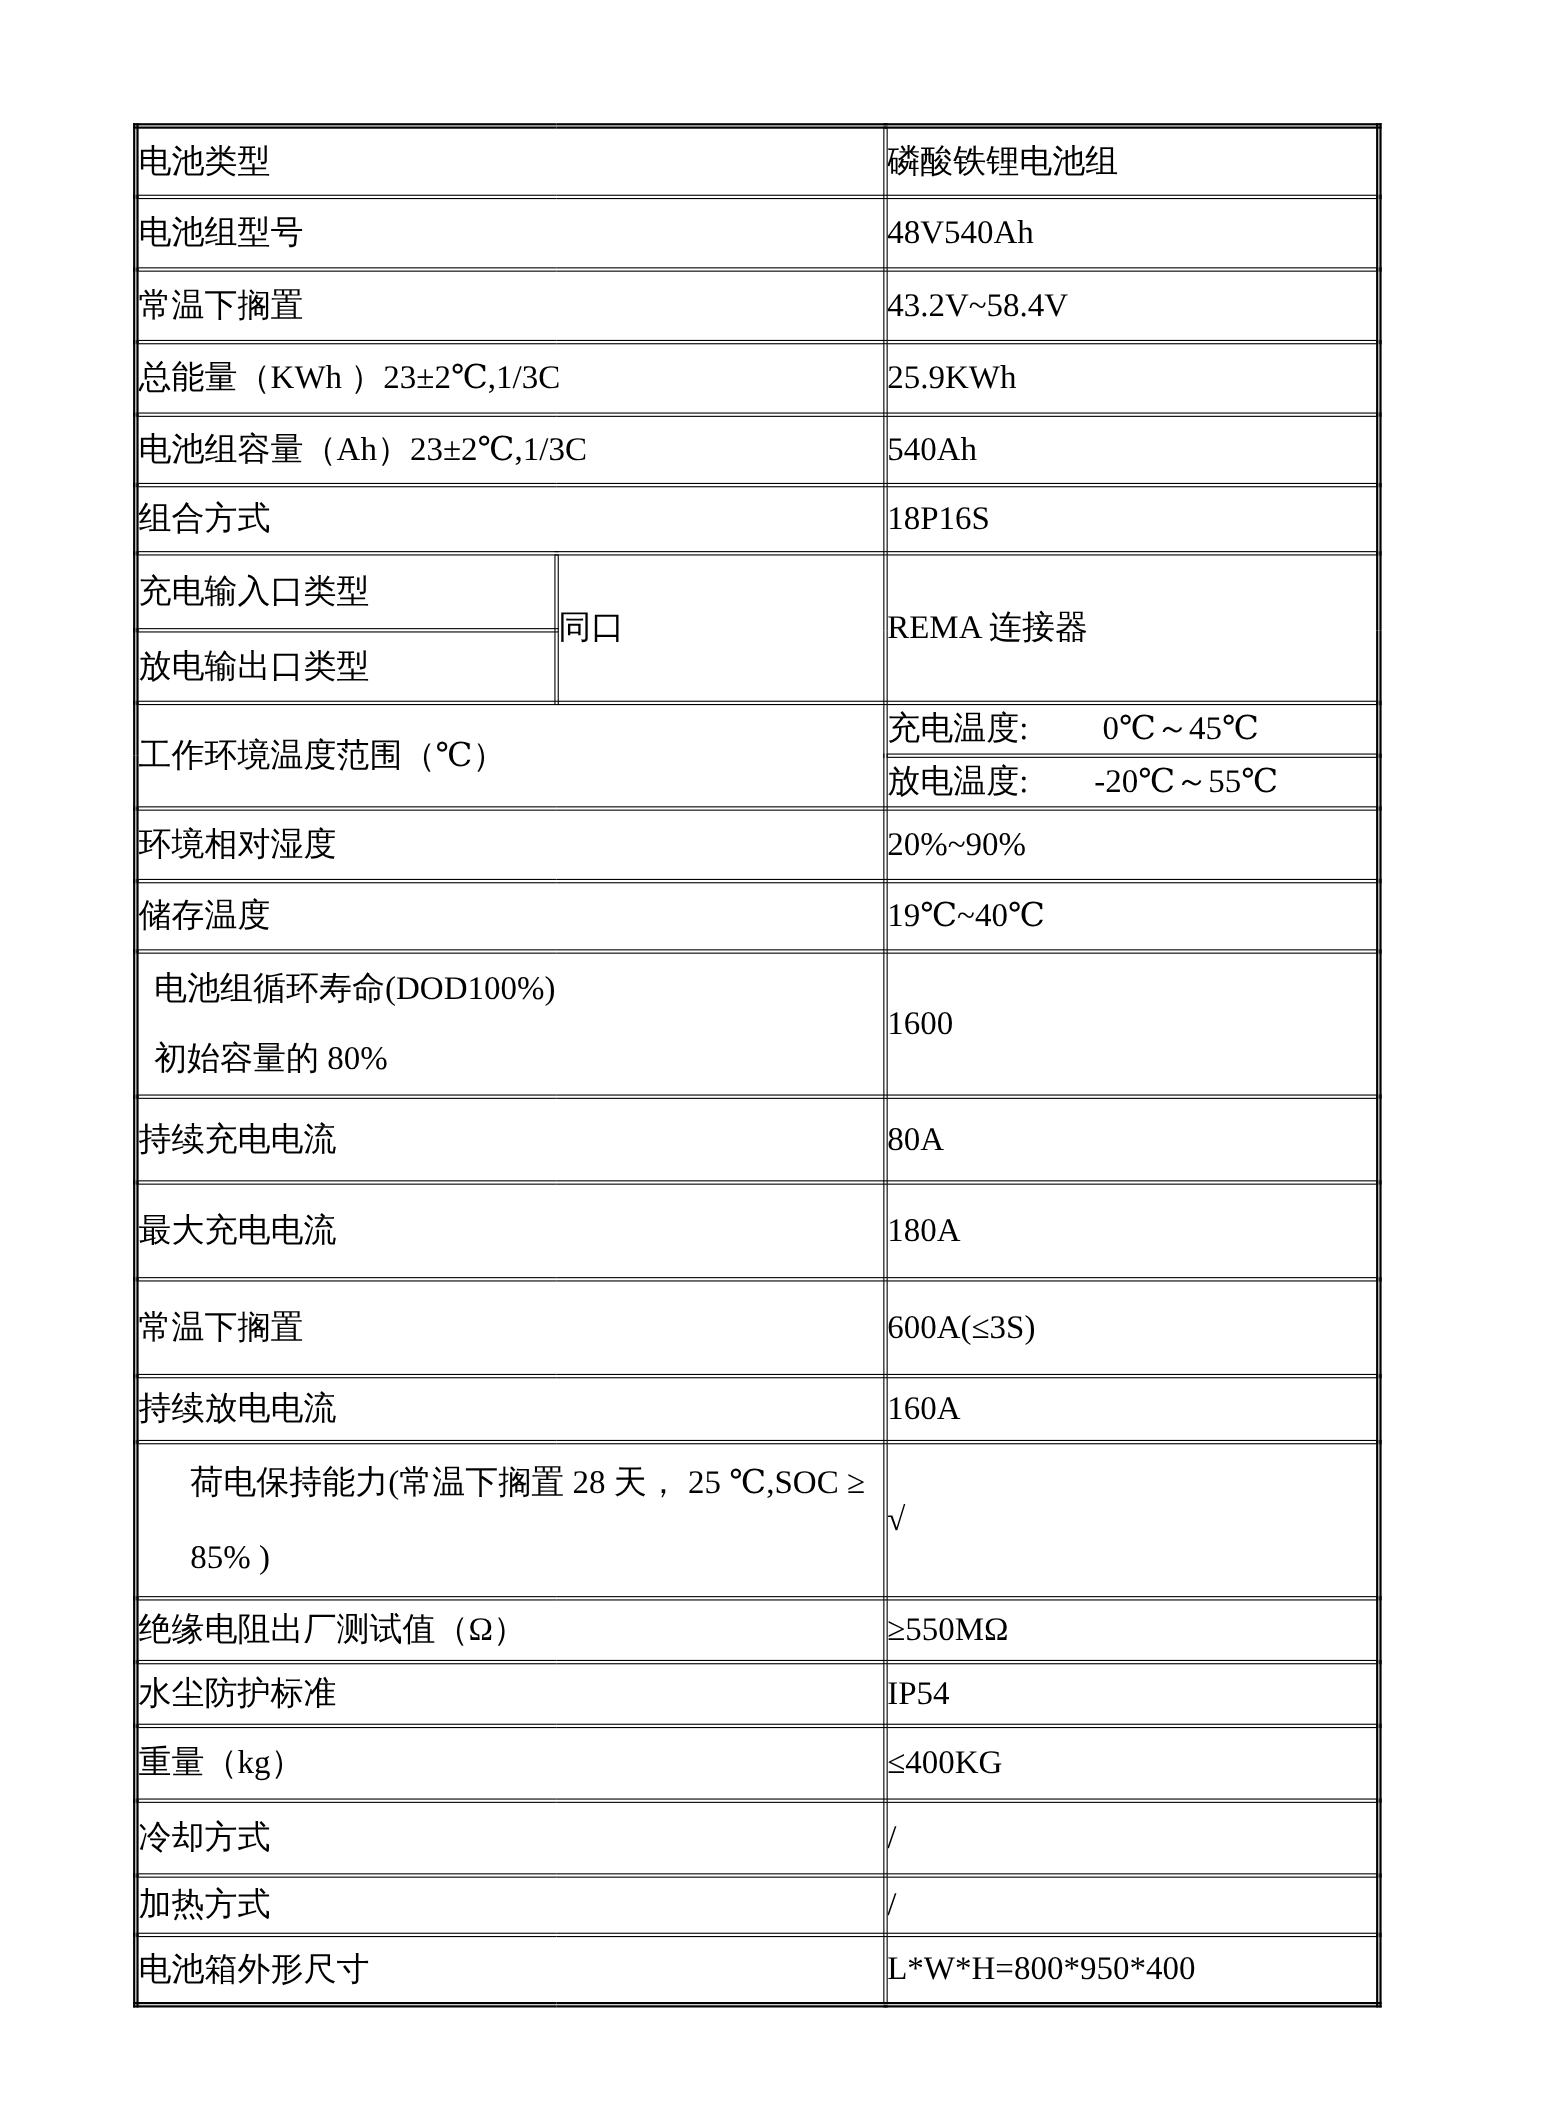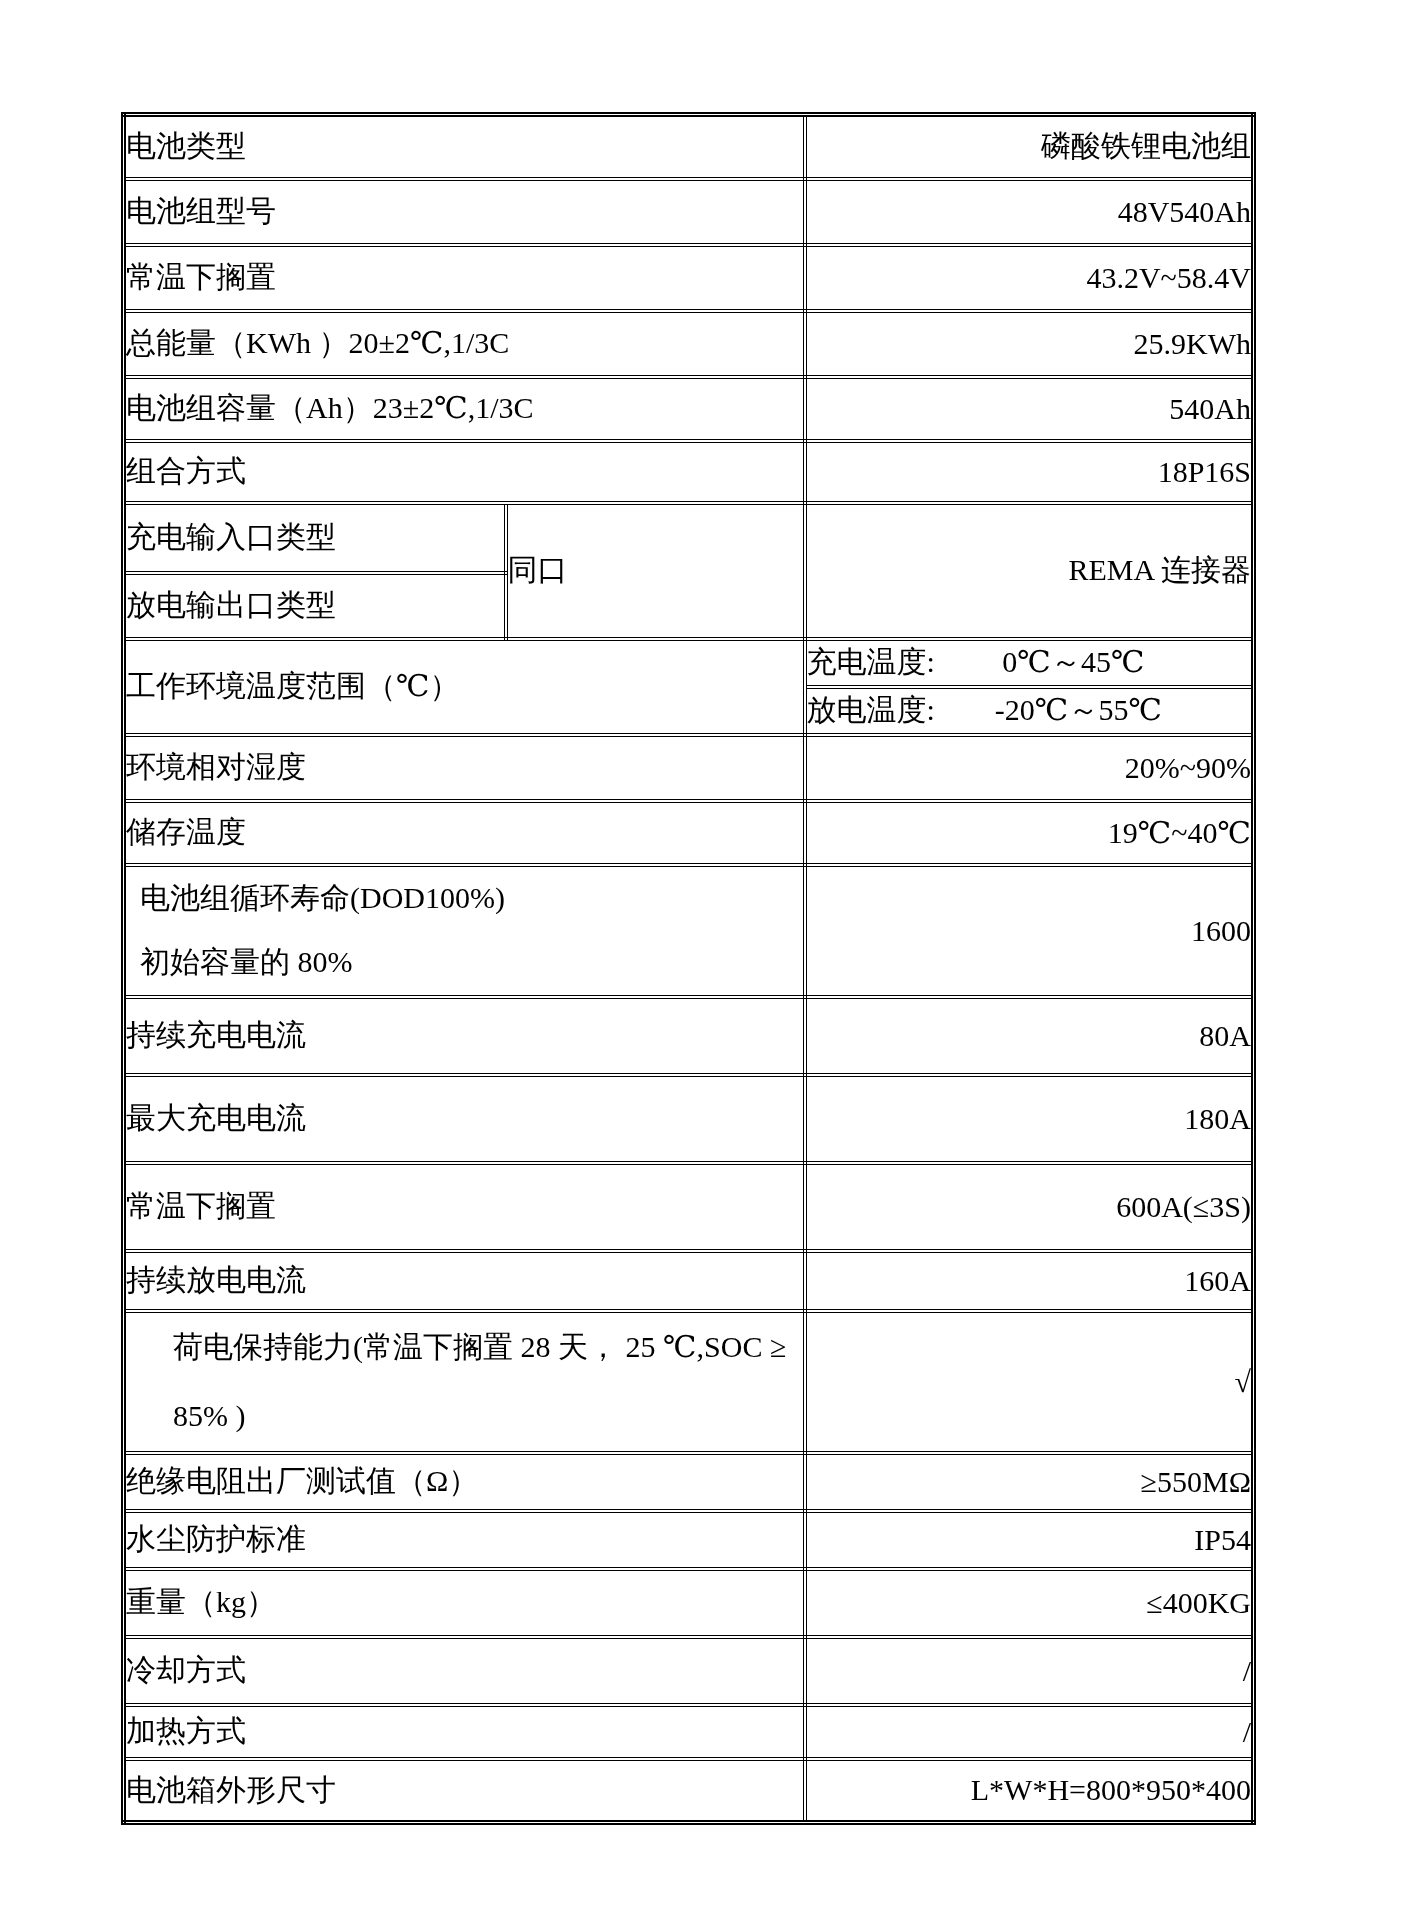--- a/index.html
+++ b/index.html
@@ -23,21 +23,21 @@
     background: #ffffff;
   }
   table.spec { border: 5px double #000000; }
   table.spec td {
     border: 4px double #000000;
     vertical-align: middle;
     padding: 0;
     overflow: hidden;
   }
   td.lbl { text-align: left; padding-left: 5px; }
-  td.val { text-align: right; }
+  td.val { text-align: left; }
   td.val-left { text-align: left; padding-left: 7px; white-space: pre; }
   td.two-line div { height: 64px; display: flex; align-items: center; margin-left: 14px; }
   td.retention div { height: 69px; display: flex; align-items: center; padding-left: 47px; }
 </style>
 </head>
 <body>
 
 <div class="canvas">
   <table class="spec">
     <colgroup>
@@ -52,21 +52,21 @@
       </tr>
       <tr style="height:66px">
         <td colspan="2" class="lbl">电池组型号</td>
         <td class="val">48V540Ah</td>
       </tr>
       <tr style="height:66px">
         <td colspan="2" class="lbl">常温下搁置</td>
         <td class="val">43.2V~58.4V</td>
       </tr>
       <tr style="height:66px">
-        <td colspan="2" class="lbl">总能量（KWh ）20±2℃,1/3C</td>
+        <td colspan="2" class="lbl">总能量（KWh ）23±2℃,1/3C</td>
         <td class="val">25.9KWh</td>
       </tr>
       <tr style="height:64px">
         <td colspan="2" class="lbl">电池组容量（Ah）23±2℃,1/3C</td>
         <td class="val">540Ah</td>
       </tr>
       <tr style="height:62px">
         <td colspan="2" class="lbl">组合方式</td>
         <td class="val">18P16S</td>
       </tr>

